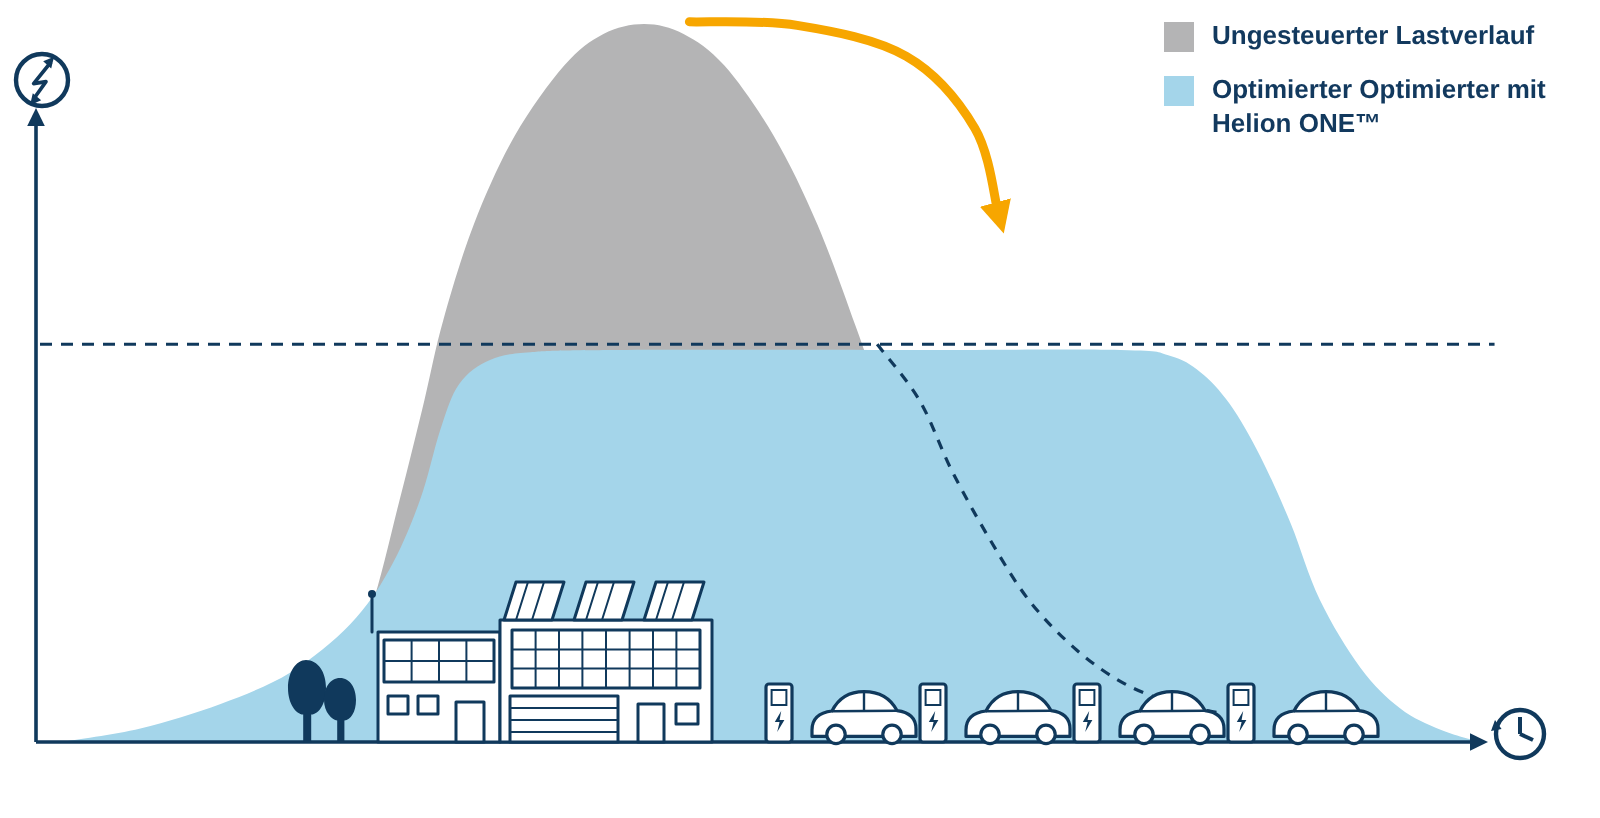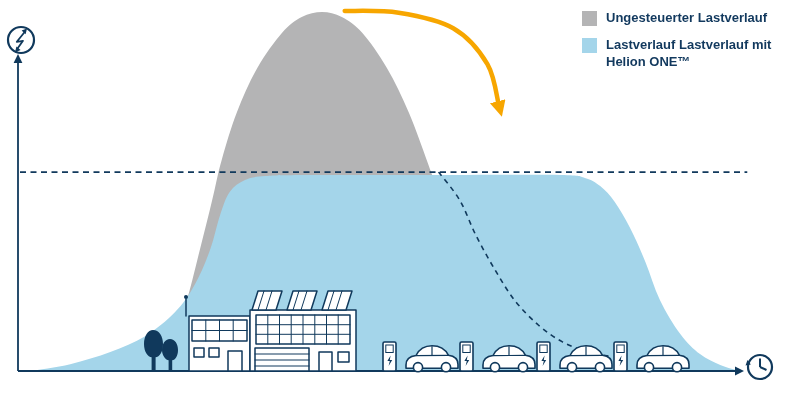--- a/index.html
+++ b/index.html
@@ -132,17 +132,17 @@
     </g>
   </svg>
 
   <div class="legend">
     <div class="legend-item">
       <span class="swatch" style="background: rgb(180, 180, 181);"></span>
       <span class="legend-label">Ungesteuerter Lastverlauf</span>
     </div>
     <div class="legend-item">
       <span class="swatch" style="background: rgb(164, 213, 234);"></span>
-      <span class="legend-label">Lastverlauf Lastverlauf mit Helion ONE™</span>
+      <span class="legend-label">Optimierter Optimierter mit Helion ONE™</span>
     </div>
   </div>
 
 </div>
 
 </body></html>

